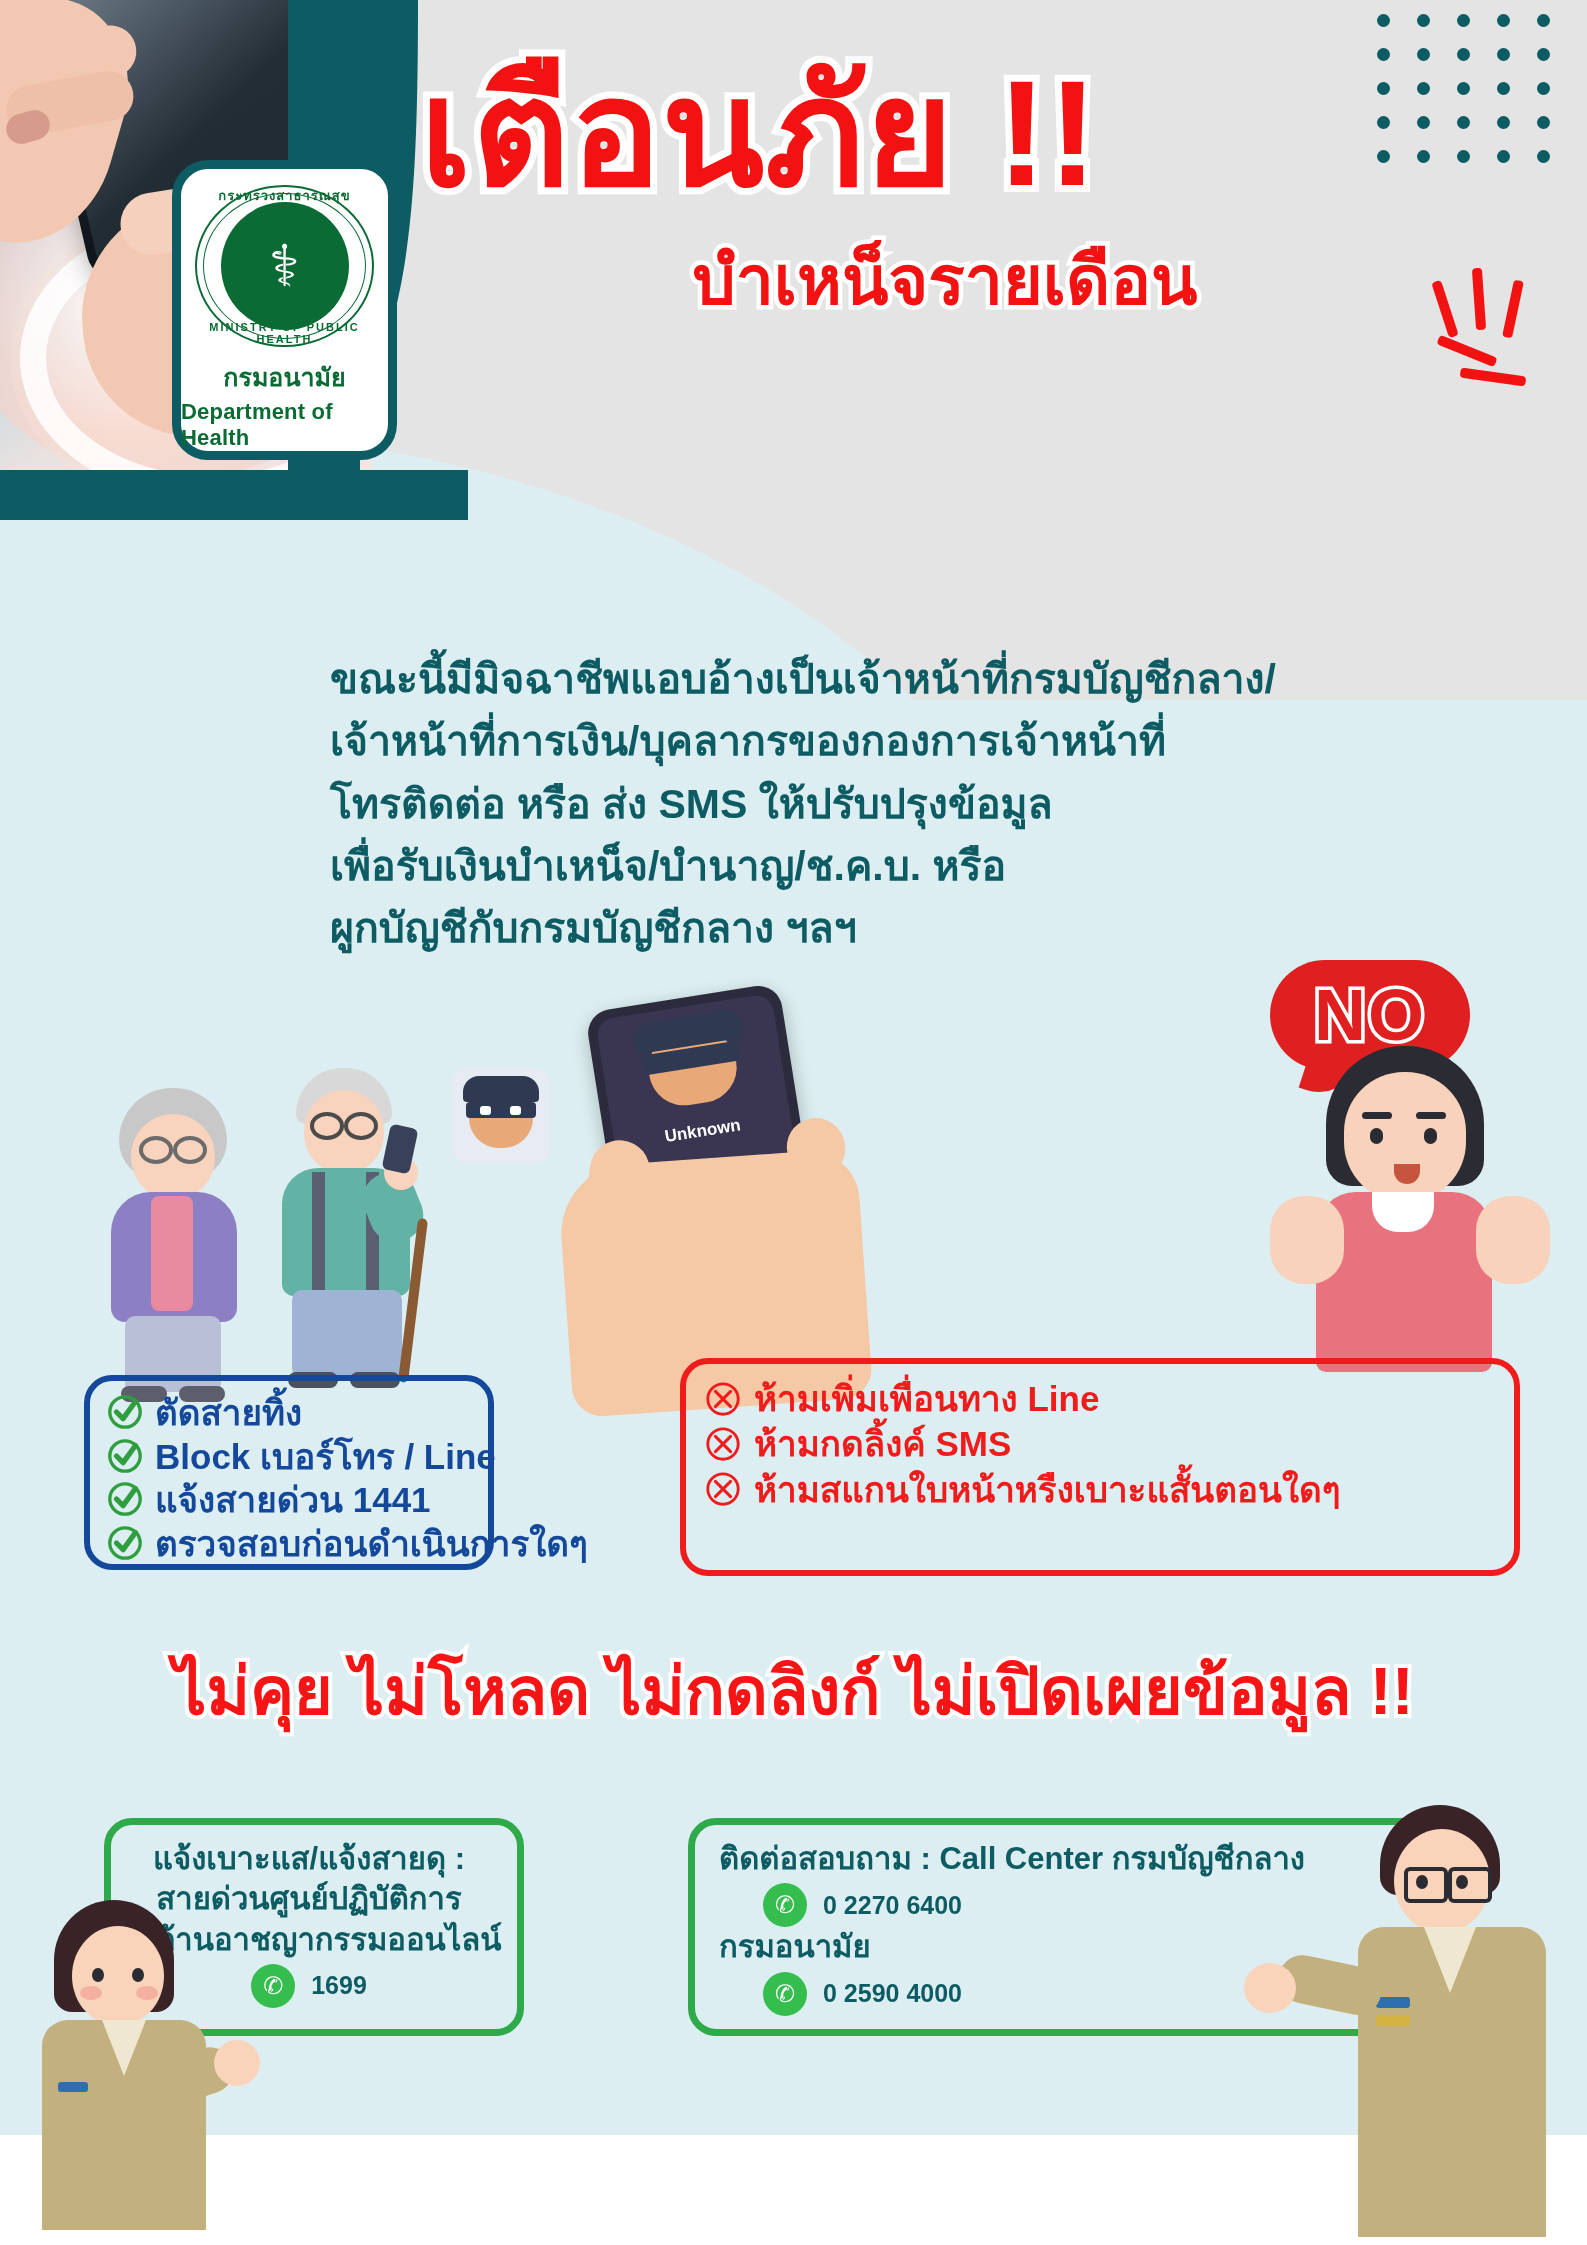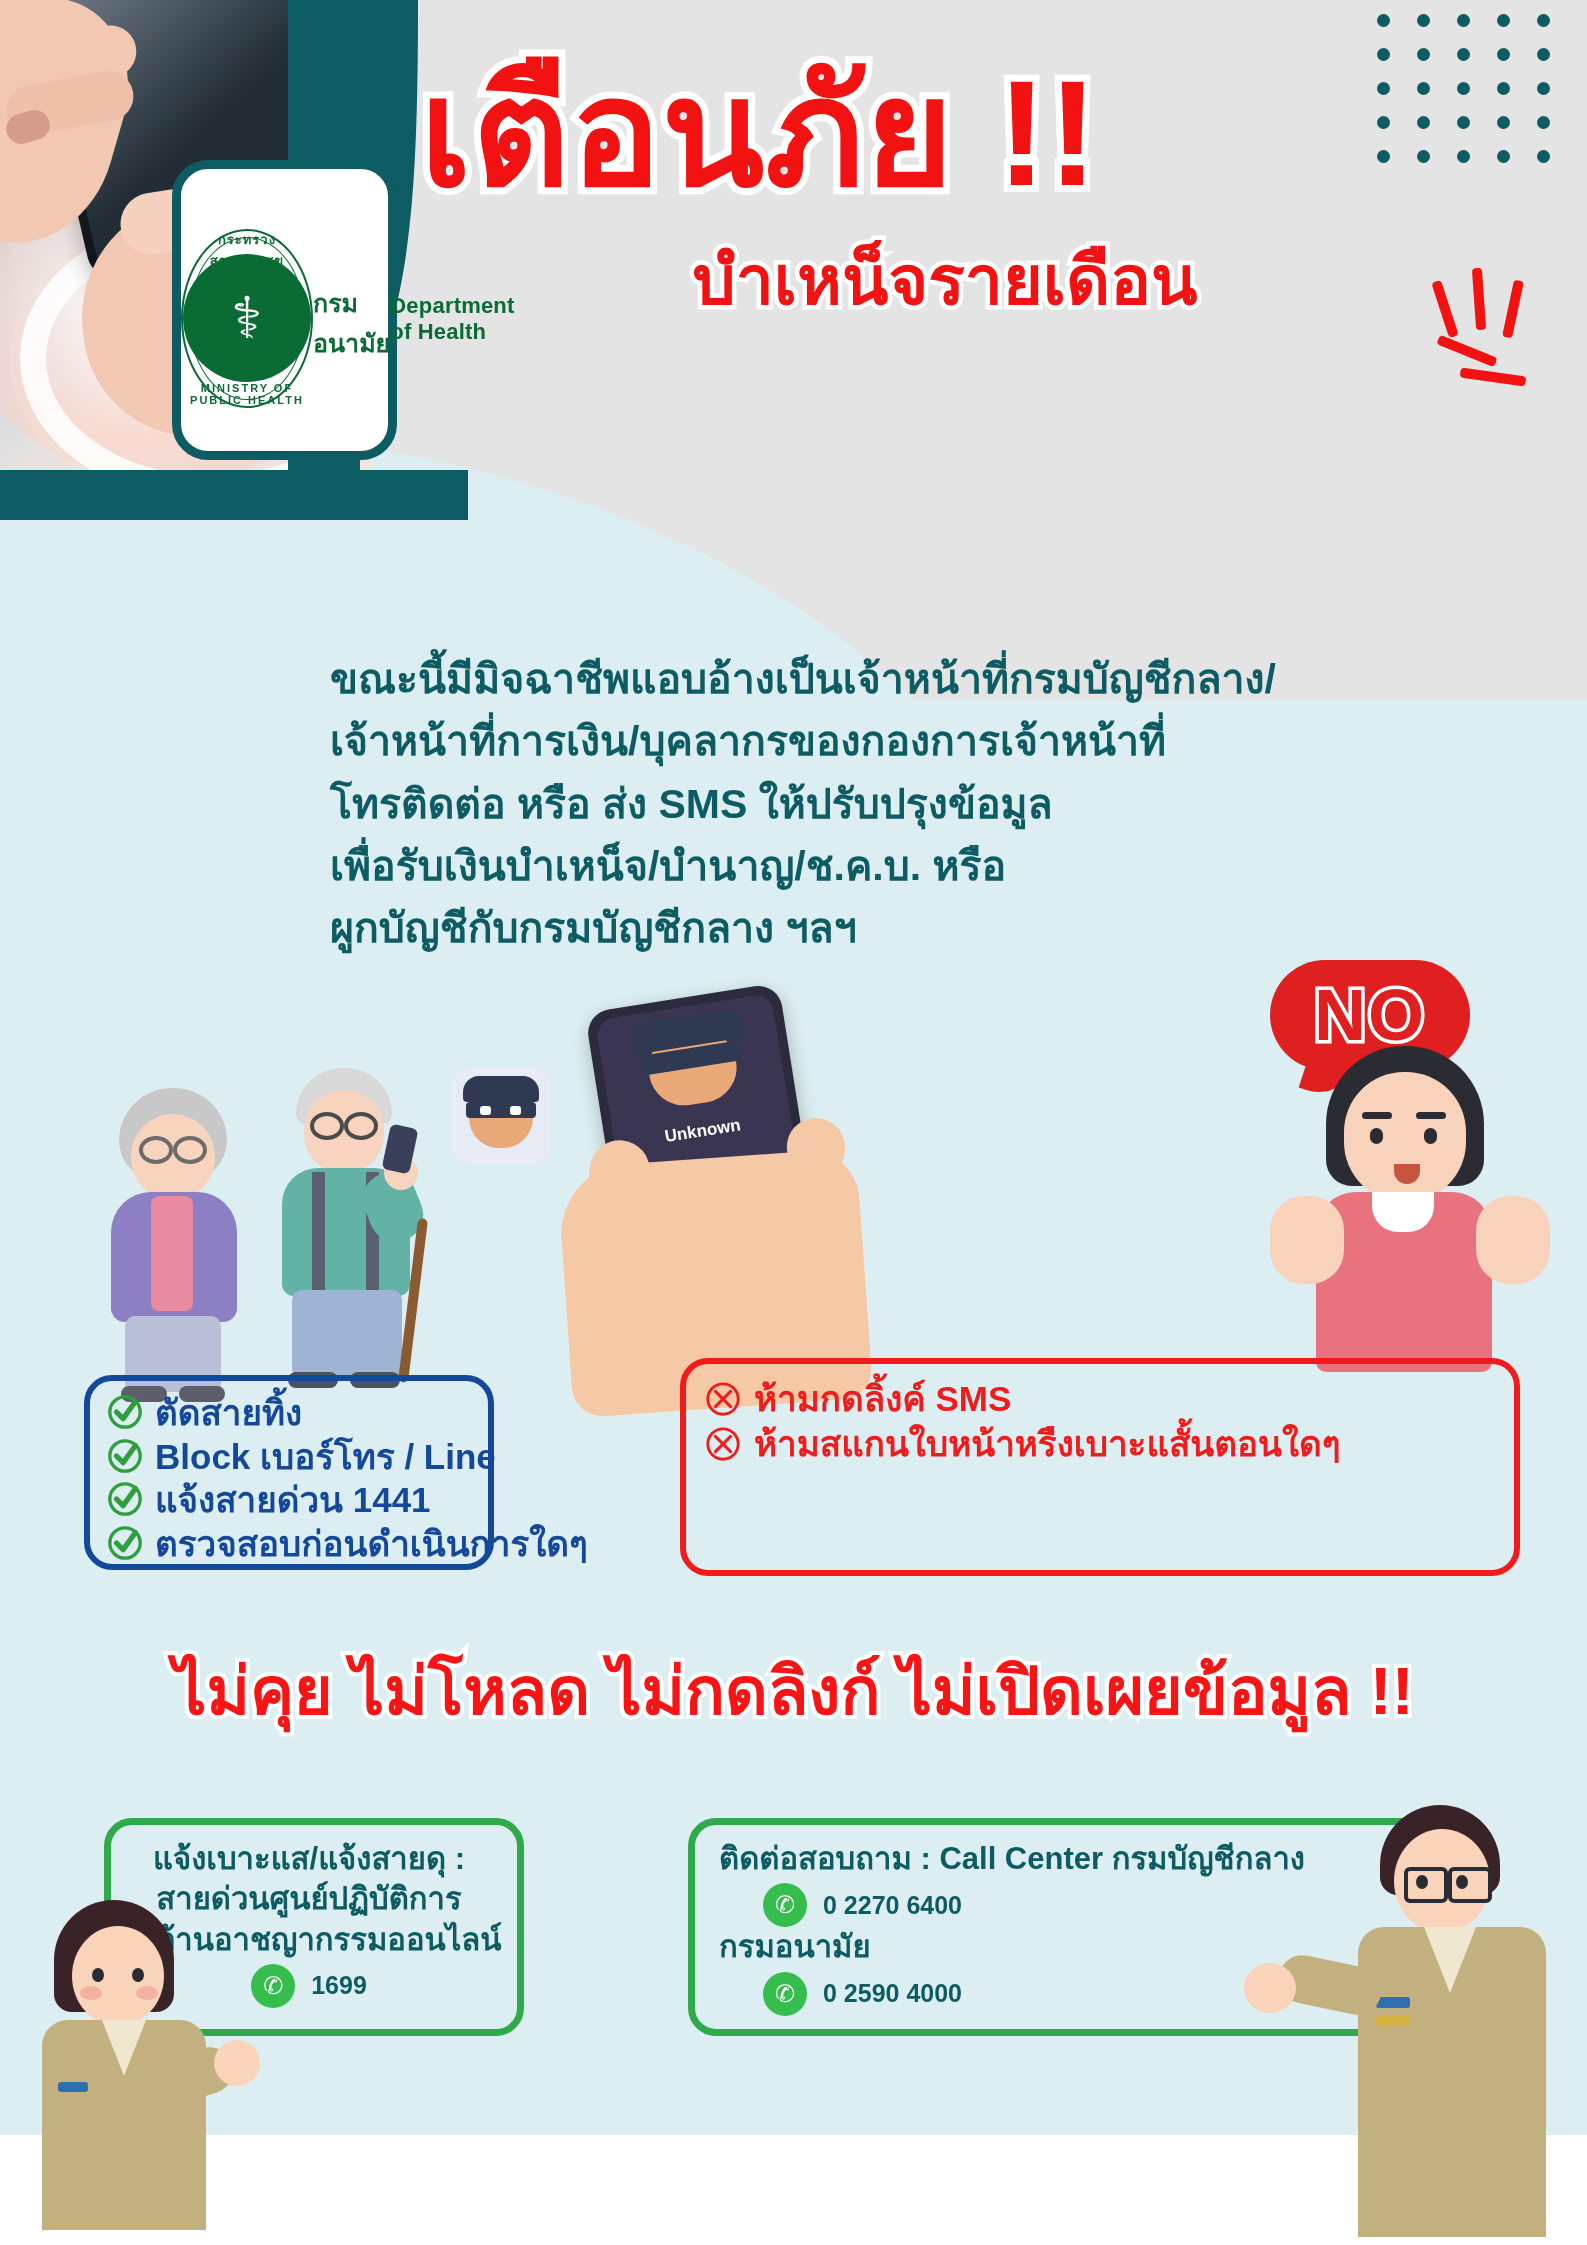--- a/index.html
+++ b/index.html
@@ -83,21 +83,21 @@
   .swoosh{
     position:absolute;left:-12px;top:0;width:480px;height:640px;pointer-events:none;
   }
 
   
   .logo-badge{
     position:absolute;left:172px;top:160px;width:225px;height:300px;
     background:#ffffff;border-radius:36px;
     border:9px solid #0d5b63;
     box-sizing:border-box;
-    display:flex;flex-direction:row;align-items:center;justify-content:flex-start;
+    display:flex;flex-direction:column;align-items:center;justify-content:flex-start;
     padding-top:16px;
     z-index:6;
   }
   .logo-seal{
     width:175px;height:175px;border-radius:50%;
     border:2px solid #0b6b34;position:relative;
     display:flex;align-items:center;justify-content:center;
   }
   .logo-seal .inner{
     width:128px;height:128px;border-radius:50%;background:#0b6b34;
@@ -477,20 +477,27 @@
       <span class="label">ตรวจสอบก่อนดำเนินการใดๆ</span>
     </div>
   </div>
 
   <div class="box-red">
     <div class="ban-row">
       <svg class="ban" viewBox="0 0 40 40">
         <circle cx="20" cy="20" r="16" fill="none" stroke="#f01c1c" stroke-width="3"></circle>
         <path d="M12 12 L28 28 M28 12 L12 28" stroke="#f01c1c" stroke-width="3.2" stroke-linecap="round"></path>
       </svg>
+      <span class="label">ห้ามเพิ่มเพื่อนทาง Line</span>
+    </div>
+    <div class="ban-row">
+      <svg class="ban" viewBox="0 0 40 40">
+        <circle cx="20" cy="20" r="16" fill="none" stroke="#f01c1c" stroke-width="3"></circle>
+        <path d="M12 12 L28 28 M28 12 L12 28" stroke="#f01c1c" stroke-width="3.2" stroke-linecap="round"></path>
+      </svg>
       <span class="label">ห้ามกดลิ้งค์ SMS</span>
     </div>
     <div class="ban-row">
       <svg class="ban" viewBox="0 0 40 40">
         <circle cx="20" cy="20" r="16" fill="none" stroke="#f01c1c" stroke-width="3"></circle>
         <path d="M12 12 L28 28 M28 12 L12 28" stroke="#f01c1c" stroke-width="3.2" stroke-linecap="round"></path>
       </svg>
       <span class="label">ห้ามสแกนใบหน้าหรืงเบาะแสั้นตอนใดๆ</span>
     </div>
   </div>

